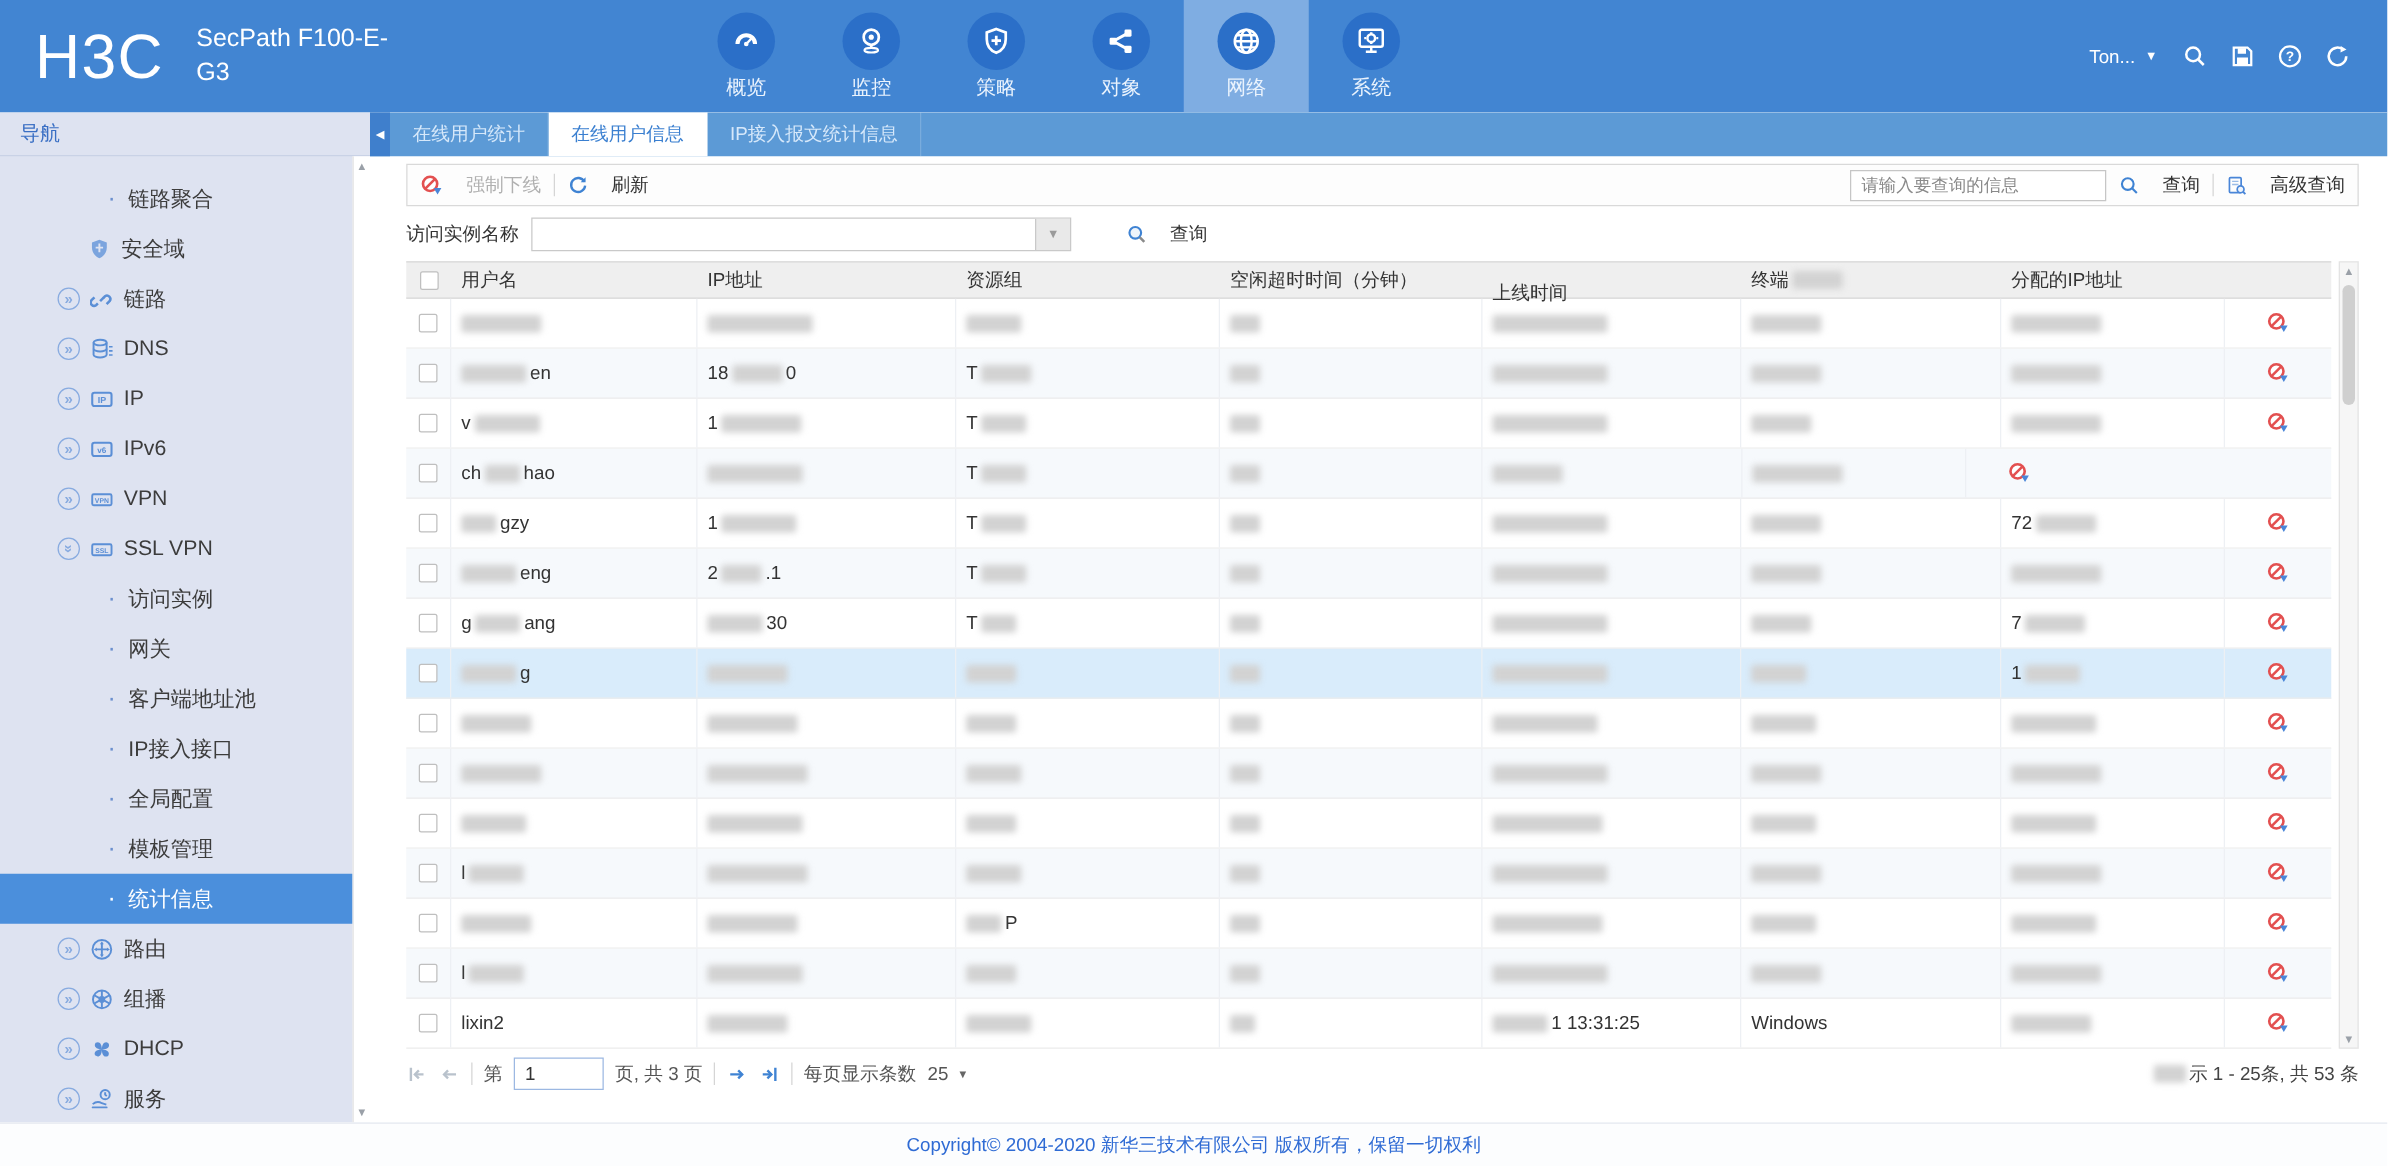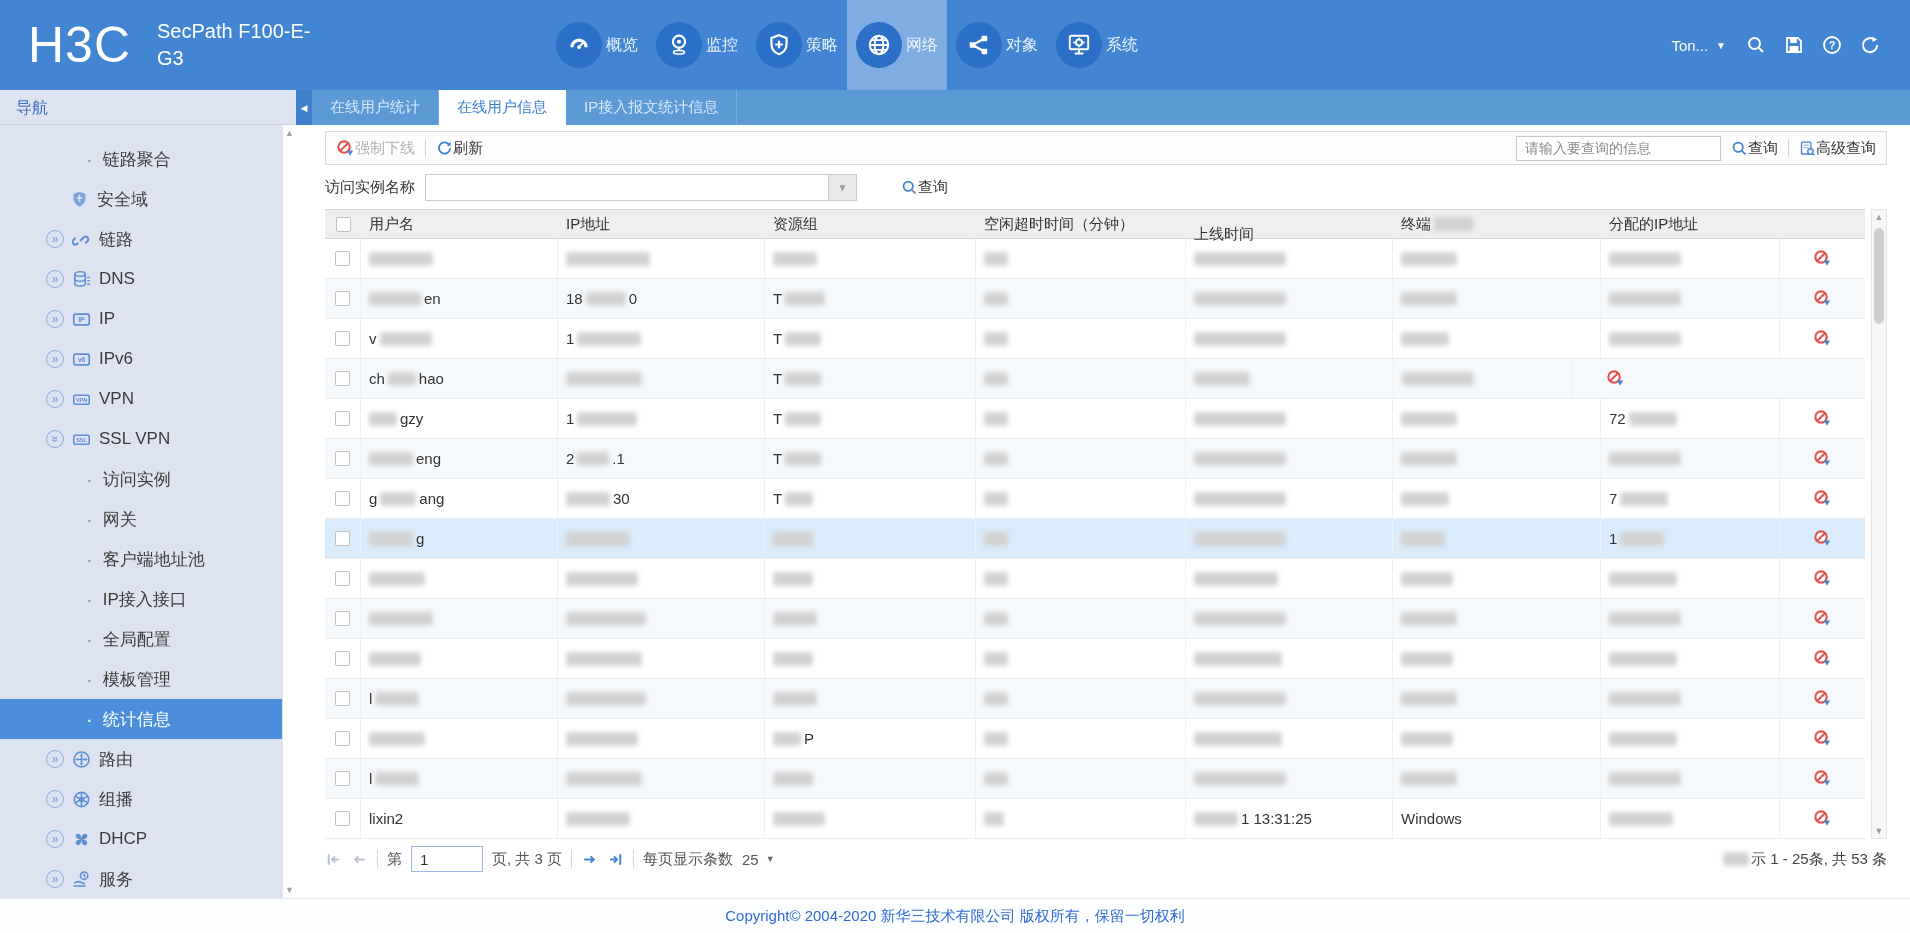--- a/index.html
+++ b/index.html
@@ -6,21 +6,21 @@
   html,body { width:1910px; height:933px; overflow:hidden; }
   body { font-family:"Liberation Sans","DejaVu Sans",sans-serif; font-size:15px; color:#333; background:#fff; }
   .app { width:1910px; height:933px; display:flex; flex-direction:column; position:relative; }
 
   
   .topbar { height:90px; background:#4285d2; display:flex; align-items:stretch; flex:0 0 auto; }
   .brand { display:flex; align-items:center; padding-left:28px; }
   .logo { color:#fff; font-size:50px; font-weight:normal; letter-spacing:1px; line-height:1; }
   .prod-title { color:#fff; font-size:20px; margin-left:26px; width:175px; line-height:1.35; }
   .topnav { display:flex; margin-left:215px; }
-  .nav-item { width:100px; display:flex; flex-direction:row; align-items:center; justify-content:center; gap:4px; cursor:pointer; }
+  .nav-item { width:100px; display:flex; flex-direction:column; align-items:center; justify-content:center; gap:4px; cursor:pointer; }
   .nav-item.active { background:#7fadе2; background:#7fade2; }
   .nav-circle { width:46px; height:46px; border-radius:50%; background:#2b6fc8; display:flex; align-items:center; justify-content:center; color:#fff; }
   .nav-circle svg { width:26px; height:26px; }
   .nav-label { color:#eaf3fd; font-size:16px; }
   .top-right { margin-left:auto; display:flex; align-items:center; gap:20px; padding-right:30px; color:#fff; }
   .username { font-size:15px; display:flex; align-items:center; gap:8px; cursor:pointer; }
   .caret { font-size:10px; }
   .top-ico { width:20px; height:20px; color:#fff; cursor:pointer; display:inline-flex; }
   .top-ico svg { width:20px; height:20px; }
 
@@ -50,21 +50,21 @@
   .content { flex:1; display:flex; flex-direction:column; min-width:0; background:#fff; }
   .tabbar { height:35px; background:#5c9ad6; display:flex; align-items:stretch; flex:0 0 auto; }
   .collapse { width:16px; background:#3f7fcc; color:#fff; display:flex; align-items:center; justify-content:center; font-size:9px; cursor:pointer; }
   .tab { padding:0 18px; display:flex; align-items:center; font-size:15px; color:#d6e8fa; cursor:pointer; border-right:1px solid rgba(255,255,255,0.18); }
   .tab.active { background:#fff; color:#3a7fd0; }
 
   .panel { flex:1; display:flex; flex-direction:column; min-height:0; padding:6px 23px 0 29px; }
 
   
   .toolbar { height:34px; border:1px solid #d9d9d9; background:#fdfdfd; display:flex; align-items:center; padding:0 10px; gap:10px; flex:0 0 auto; }
-  .tool-btn { display:flex; align-items:center; gap:0; cursor:pointer; font-size:15px; }
+  .tool-btn { display:flex; align-items:center; gap:18px; cursor:pointer; font-size:15px; }
   .tool-btn svg { width:18px; height:18px; }
   .tool-btn.disabled { color:#b0b0b0; cursor:default; }
   .v-div { width:1px; height:18px; background:#d5d5d5; }
   .toolbar-right { margin-left:auto; display:flex; align-items:center; gap:10px; }
   .search-input { width:205px; height:25px; border:1px solid #c6c6c6; padding:0 8px; font-size:14px; color:#333; font-family:inherit; }
   .search-input::placeholder { color:#8a8a8a; }
   .ico-blue { color:#3f83d3; display:inline-flex; }
   .ico-blue svg { width:17px; height:17px; }
 
   
@@ -140,40 +140,40 @@
         </div>
         <div class="nav-item">
           <div class="nav-circle">
             <svg viewBox="0 0 24 24">
               <path d="M12 3l7 2.5v5c0 5-3 8.5-7 10-4-1.5-7-5-7-10v-5z" fill="none" stroke="currentColor" stroke-width="2"></path>
               <path d="M12 8v7M8.5 11.5h7" stroke="currentColor" stroke-width="2"></path>
             </svg>
           </div>
           <div class="nav-label">策略</div>
         </div>
-        <div class="nav-item active">
-          <div class="nav-circle">
-            <svg viewBox="0 0 24 24" fill="none" stroke="currentColor" stroke-width="1.8">
-              <circle cx="12" cy="12" r="8.5"></circle>
-              <ellipse cx="12" cy="12" rx="4" ry="8.5"></ellipse>
-              <path d="M3.5 12h17M5 7.5h14M5 16.5h14"></path>
-            </svg>
-          </div>
-          <div class="nav-label">网络</div>
-        </div>
         <div class="nav-item">
           <div class="nav-circle">
             <svg viewBox="0 0 24 24" fill="currentColor">
               <path d="M6 12l11-6M6 12l11 6" stroke="currentColor" stroke-width="2.2"></path>
               <rect x="3.4" y="9.4" width="5.2" height="5.2" rx="1"></rect>
               <rect x="14.4" y="3.4" width="5.2" height="5.2" rx="1"></rect>
               <rect x="14.4" y="15.4" width="5.2" height="5.2" rx="1"></rect>
             </svg>
           </div>
           <div class="nav-label">对象</div>
+        </div>
+        <div class="nav-item active">
+          <div class="nav-circle">
+            <svg viewBox="0 0 24 24" fill="none" stroke="currentColor" stroke-width="1.8">
+              <circle cx="12" cy="12" r="8.5"></circle>
+              <ellipse cx="12" cy="12" rx="4" ry="8.5"></ellipse>
+              <path d="M3.5 12h17M5 7.5h14M5 16.5h14"></path>
+            </svg>
+          </div>
+          <div class="nav-label">网络</div>
         </div>
         <div class="nav-item">
           <div class="nav-circle">
             <svg viewBox="0 0 24 24" fill="none" stroke="currentColor" stroke-width="1.8">
               <rect x="3.5" y="3.5" width="17" height="12.5" rx="1.5"></rect>
               <circle cx="12" cy="9.7" r="2.8"></circle>
               <path d="M12 5.4v1.5M12 12.5v1.5M8.3 9.7H6.8M17.2 9.7h-1.5"></path>
               <path d="M12 16v3M8 19.8h8"></path>
             </svg>
           </div>

